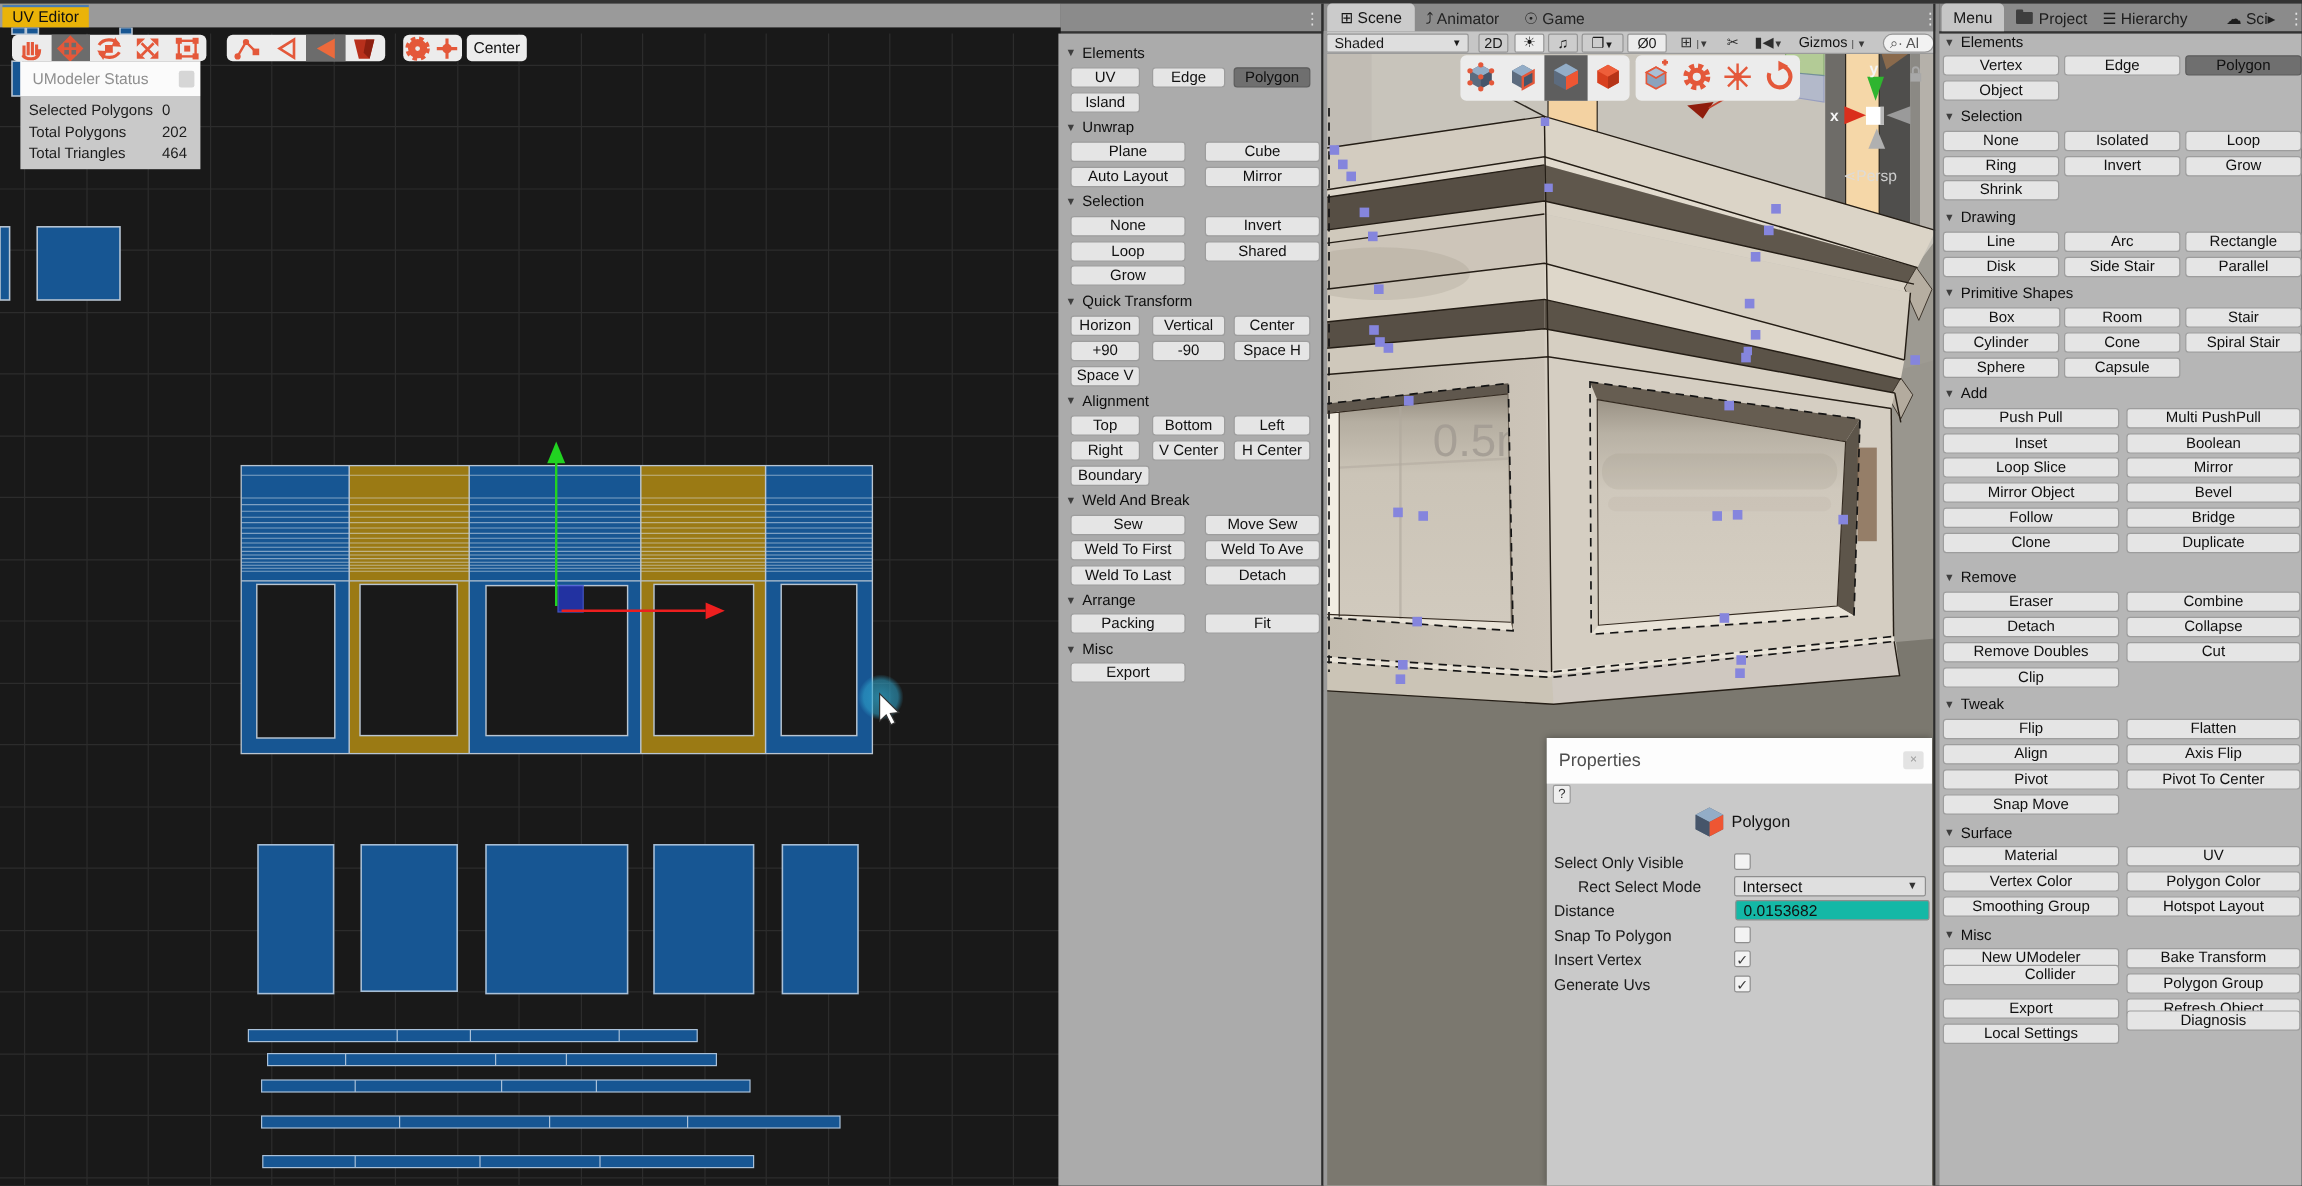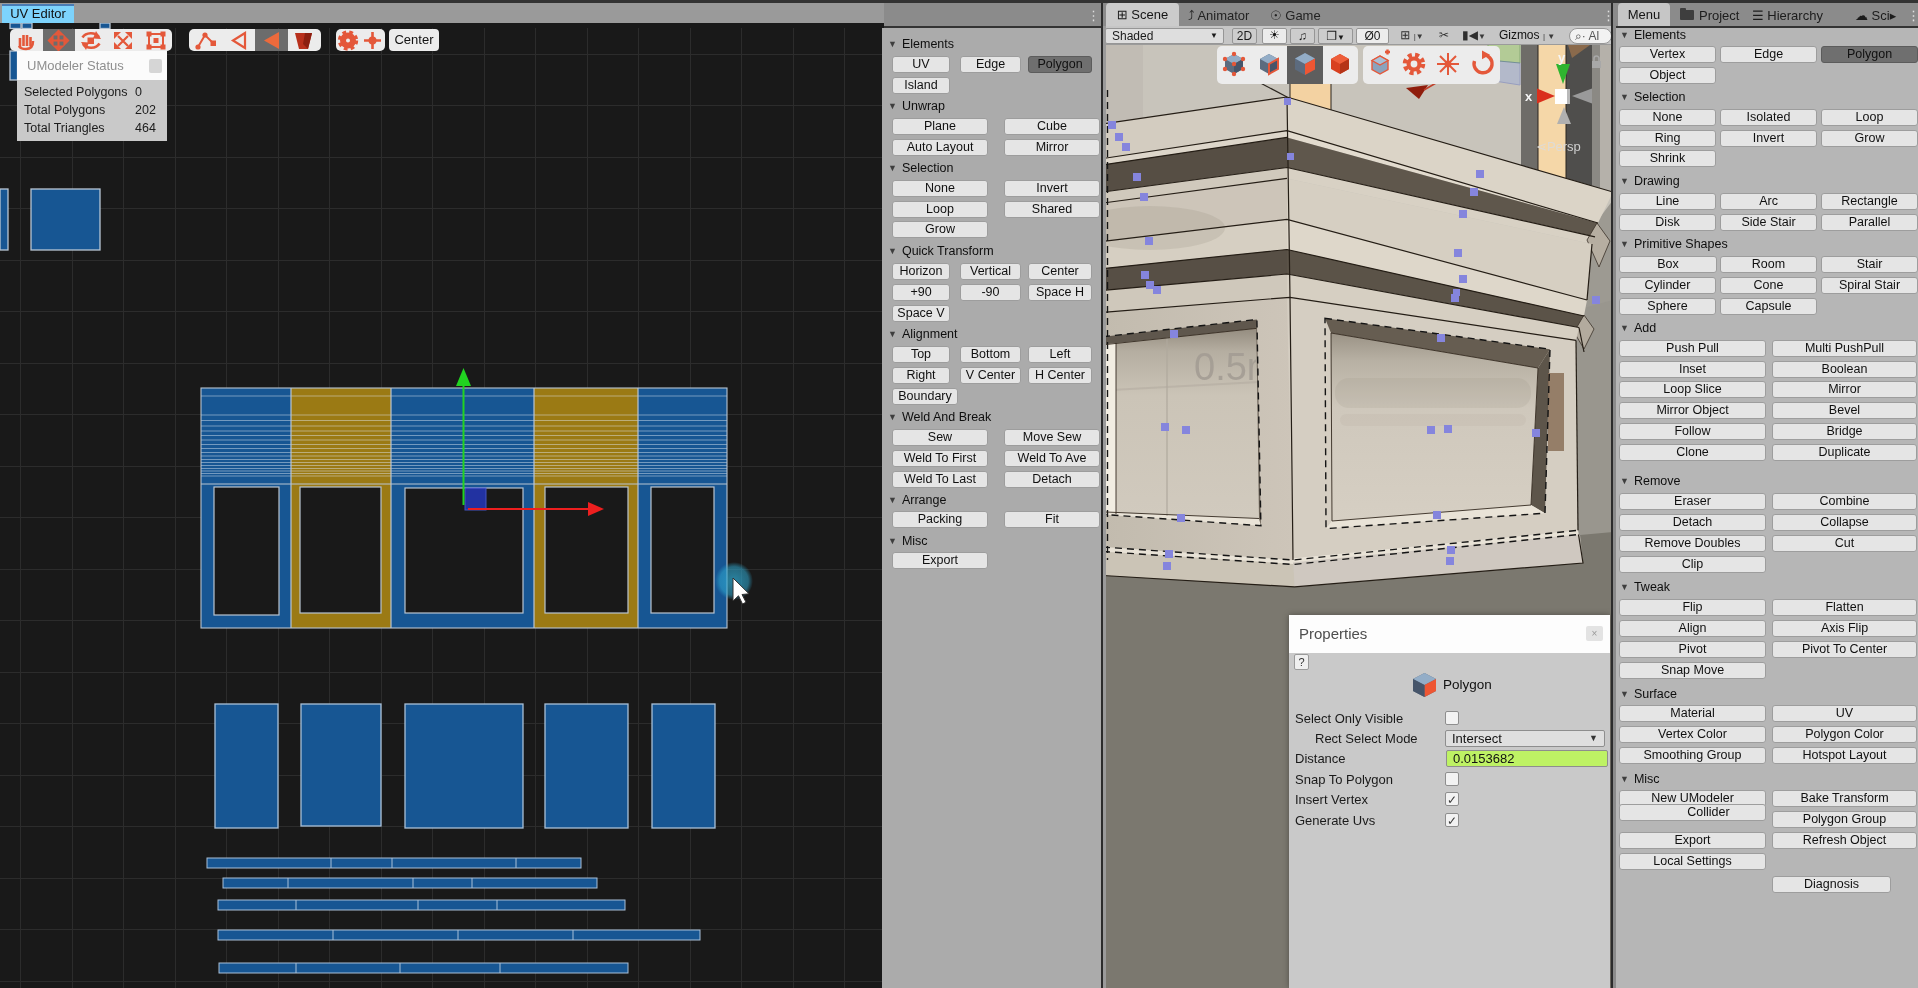--- a/index.html
+++ b/index.html
@@ -13,21 +13,21 @@
 .btn { position:absolute; background:#e5e5e5; border:1px solid #9d9d9d; border-radius:3px; font-size:12.5px; color:#101010; text-align:center; line-height:15px; height:17px; }
 .btn.sel { background:#6f6f6f; border-color:#5c5c5c; }
 .hdr { position:absolute; font-size:12.5px; color:#0e0e0e; height:14px; line-height:14px; }
 .hdr:before { content:"\25BC"; font-size:9px; color:#3e3e3e; margin-right:5px; vertical-align:1px; }
 </style>
 </head>
 <body>
 <div id="root">
 
 <div class="tabbar" style="left:0;width:884px;background:#9a9a9a;height:20px;"></div>
-<div class="abs" style="left:2px;top:4px;width:72px;height:19px;background:#7dd3fc;border-top:2.5px solid #4a7cb5;font-size:13px;color:#111;text-align:center;line-height:16px;">UV Editor</div>
+<div class="abs" style="left:2px;top:4px;width:72px;height:19px;background:#eab308;border-top:2.5px solid #4a7cb5;font-size:13px;color:#111;text-align:center;line-height:16px;">UV Editor</div>
 <div class="abs" id="uvwrap" style="left:0;top:23px;width:884px;height:965px;background:#191919;">
 <svg width="884" height="965" viewBox="0 23 884 965">
   <defs>
     <radialGradient id="curs" cx="50%" cy="50%" r="50%">
       <stop offset="0%" stop-color="#2fa7cf" stop-opacity="0.75"></stop>
       <stop offset="75%" stop-color="#2fa7cf" stop-opacity="0.55"></stop>
       <stop offset="100%" stop-color="#2fa7cf" stop-opacity="0"></stop>
     </radialGradient>
   </defs>
   <g id="grid" stroke="#2c2c2c" stroke-width="1">
@@ -517,21 +517,21 @@
   </svg>
   <div class="abs" style="left:154px;top:57px;height:25px;line-height:25px;font-size:13.5px;color:#111;">Polygon</div>
   <div class="abs" style="left:6px;top:96px;font-size:13px;color:#1a1a1a;">Select Only Visible</div>
   <div class="abs" style="left:6px;top:116px;font-size:13px;color:#1a1a1a;margin-left:20px;">Rect Select Mode</div>
   <div class="abs" style="left:6px;top:136px;font-size:13px;color:#1a1a1a;">Distance</div>
   <div class="abs" style="left:6px;top:157px;font-size:13px;color:#1a1a1a;">Snap To Polygon</div>
   <div class="abs" style="left:6px;top:177px;font-size:13px;color:#1a1a1a;">Insert Vertex</div>
   <div class="abs" style="left:6px;top:198px;font-size:13px;color:#1a1a1a;">Generate Uvs</div>
   <div class="abs" style="left:156px;top:96px;width:14px;height:14px;background:#f2f2f2;border:1px solid #8e8e8e;border-radius:2px;"></div>
   <div class="abs" style="left:156px;top:115px;width:160px;height:17px;background:#dfdfdf;border:1px solid #8e8e8e;border-radius:2px;font-size:13px;color:#111;padding-left:6px;line-height:15px;">Intersect<span style="position:absolute;right:6px;top:0;font-size:9px;color:#333;">▼</span></div>
-  <div class="abs" style="left:157px;top:135px;width:162px;height:17px;background:#bef264;border:1px solid #8e8e8e;border-radius:2px;font-size:13px;color:#111;padding-left:6px;line-height:15px;">0.0153682</div>
+  <div class="abs" style="left:157px;top:135px;width:162px;height:17px;background:#14b8a6;border:1px solid #8e8e8e;border-radius:2px;font-size:13px;color:#111;padding-left:6px;line-height:15px;">0.0153682</div>
   <div class="abs" style="left:156px;top:157px;width:14px;height:14px;background:#f2f2f2;border:1px solid #8e8e8e;border-radius:2px;"></div>
   <div class="abs" style="left:156px;top:177px;width:14px;height:14px;background:#f2f2f2;border:1px solid #8e8e8e;border-radius:2px;font-size:12px;color:#3c3c3c;text-align:center;line-height:14px;">✓</div>
   <div class="abs" style="left:156px;top:198px;width:14px;height:14px;background:#f2f2f2;border:1px solid #8e8e8e;border-radius:2px;font-size:12px;color:#3c3c3c;text-align:center;line-height:14px;">✓</div>
 </div>
 
 <div class="abs" style="left:1100.5px;top:3px;width:2px;height:985px;background:#2c2c2c;"></div>
 <div class="abs" style="left:1102.5px;top:26px;width:3.5px;height:962px;background:#9a9a9a;"></div>
 <div class="abs" style="left:1611px;top:3px;width:2px;height:985px;background:#2c2c2c;"></div>
 <div class="abs" style="left:1613px;top:3px;width:3px;height:985px;background:#8b8b8b;"></div>
 
@@ -610,16 +610,16 @@
   <div class="btn" style="left:3px;top:718.5px;width:147px;">Smoothing Group</div>
   <div class="btn" style="left:156px;top:718.5px;width:145px;">Hotspot Layout</div>
   <div class="hdr" style="left:4px;top:743.5px;">Misc</div>
   <div class="btn" style="left:3px;top:761.5px;width:147px;">New UModeler</div>
   <div class="btn" style="left:156px;top:761.5px;width:145px;">Bake Transform</div>
   <div class="btn" style="left:3px;top:776px;width:147px;padding-left:32px;">Collider</div>
   <div class="btn" style="left:156px;top:782.5px;width:145px;">Polygon Group</div>
   <div class="btn" style="left:3px;top:803.5px;width:147px;">Export</div>
   <div class="btn" style="left:156px;top:803.5px;width:145px;">Refresh Object</div>
   <div class="btn" style="left:3px;top:824.5px;width:147px;">Local Settings</div>
-  <div class="btn" style="left:156px;top:848px;width:119px;">Diagnosis</div>
+  <div class="btn" style="left:156px;top:814px;width:145px;">Diagnosis</div>
 </div>
 
 </div>
 
 </body></html>

